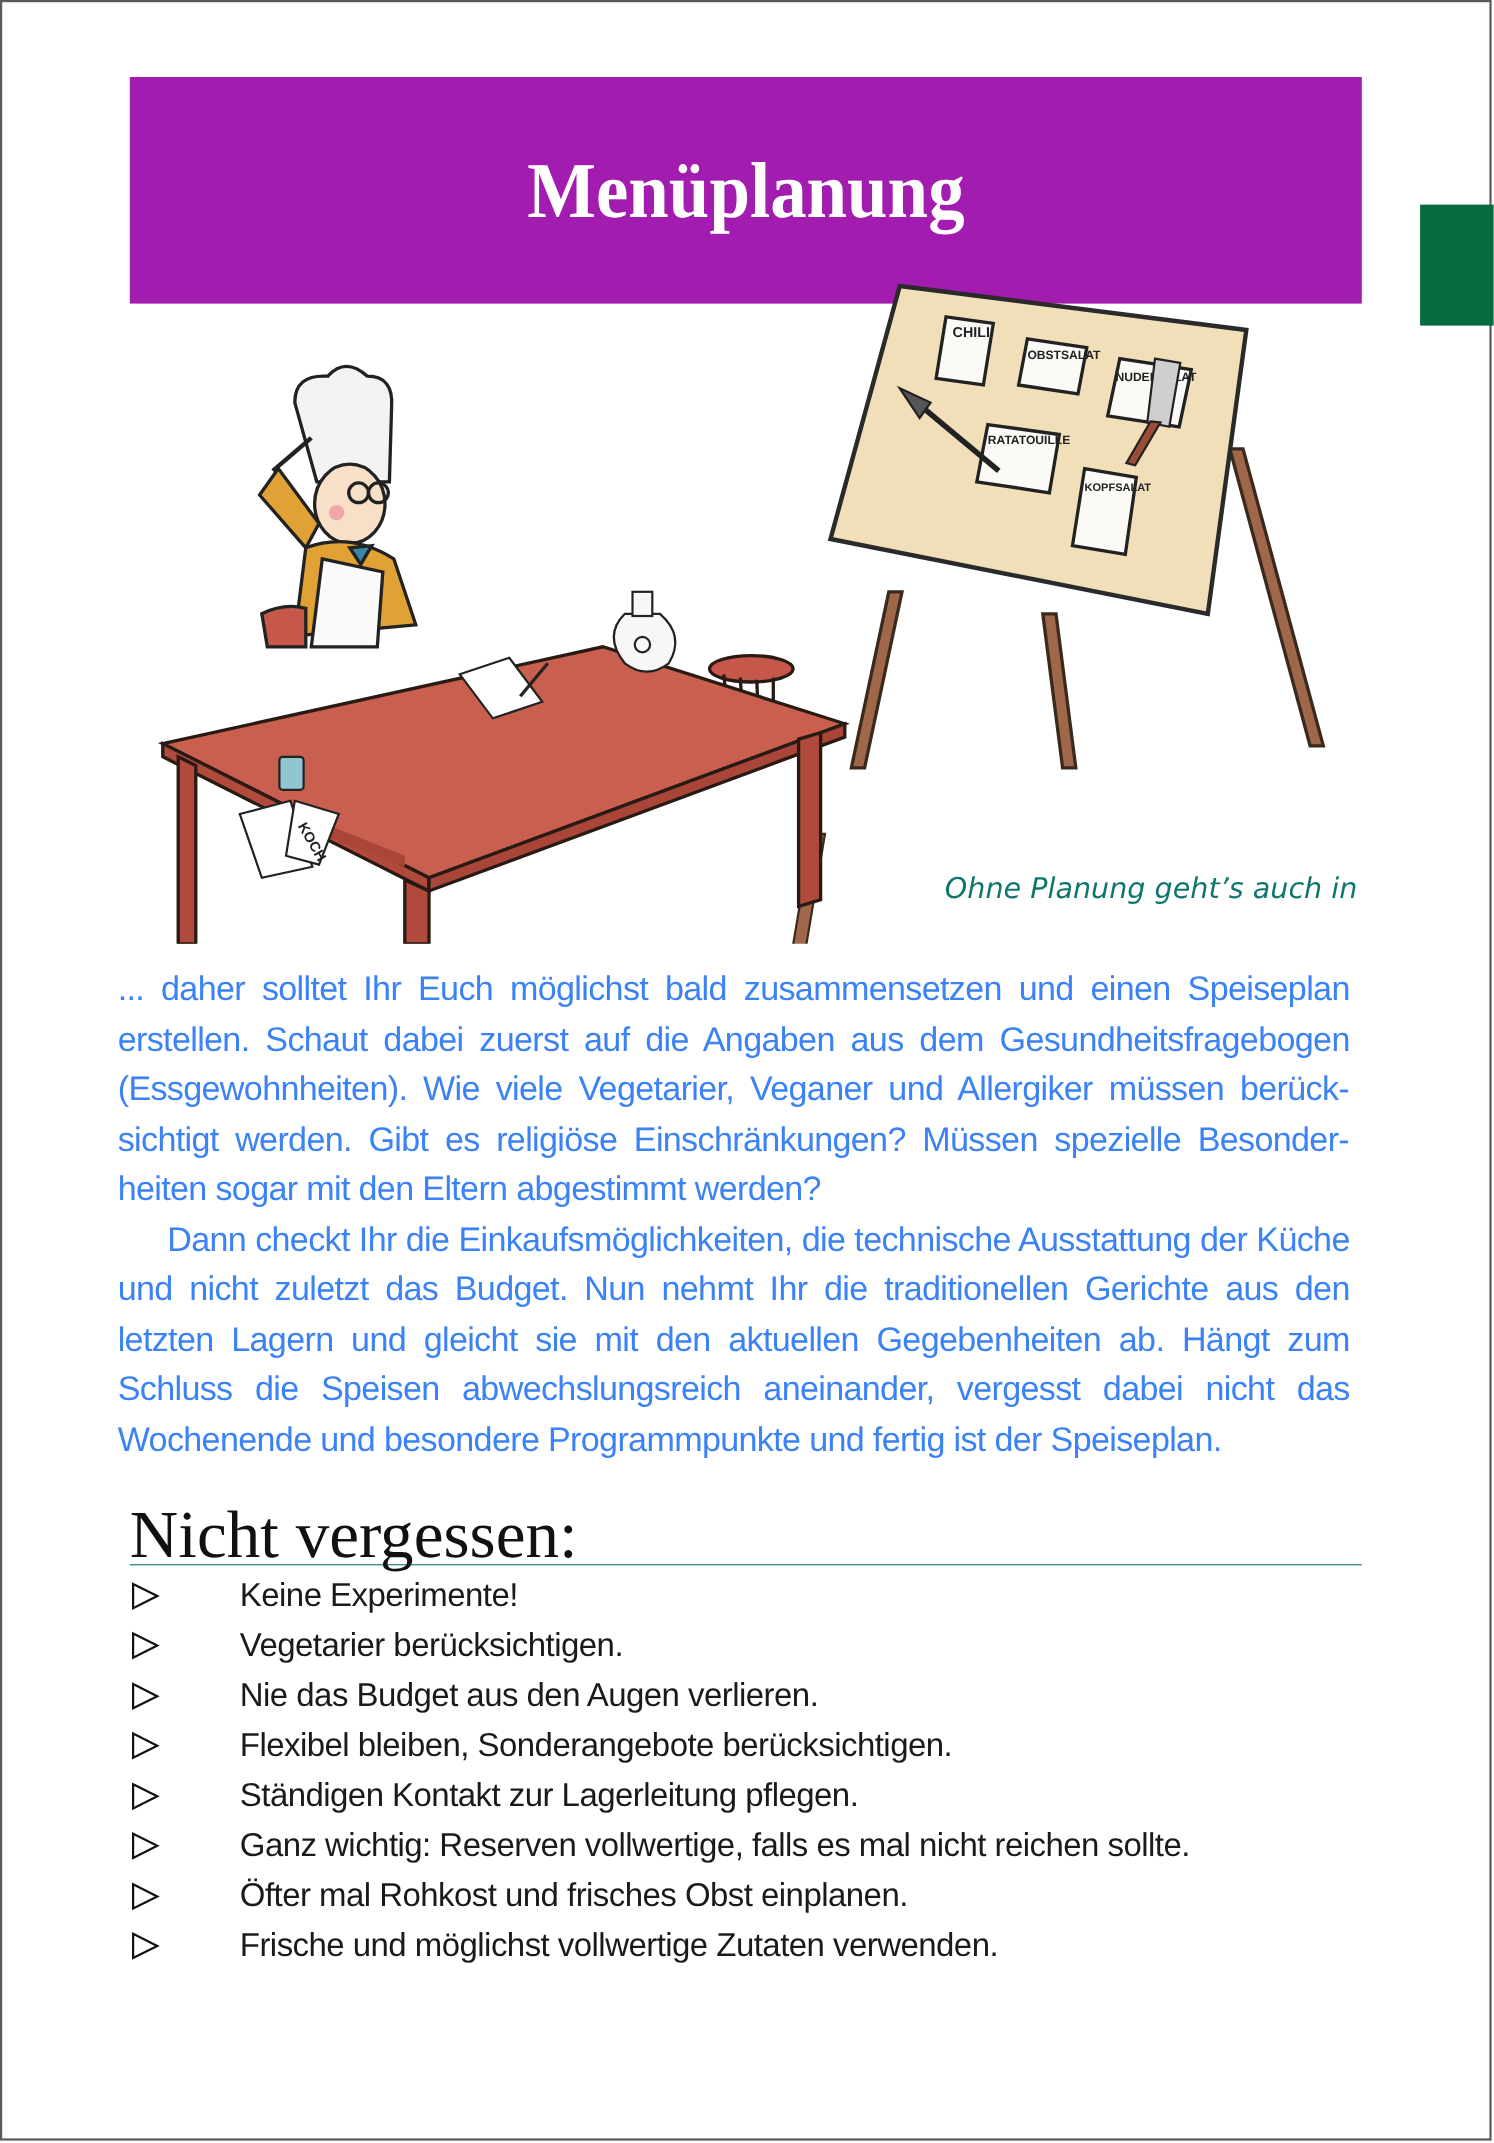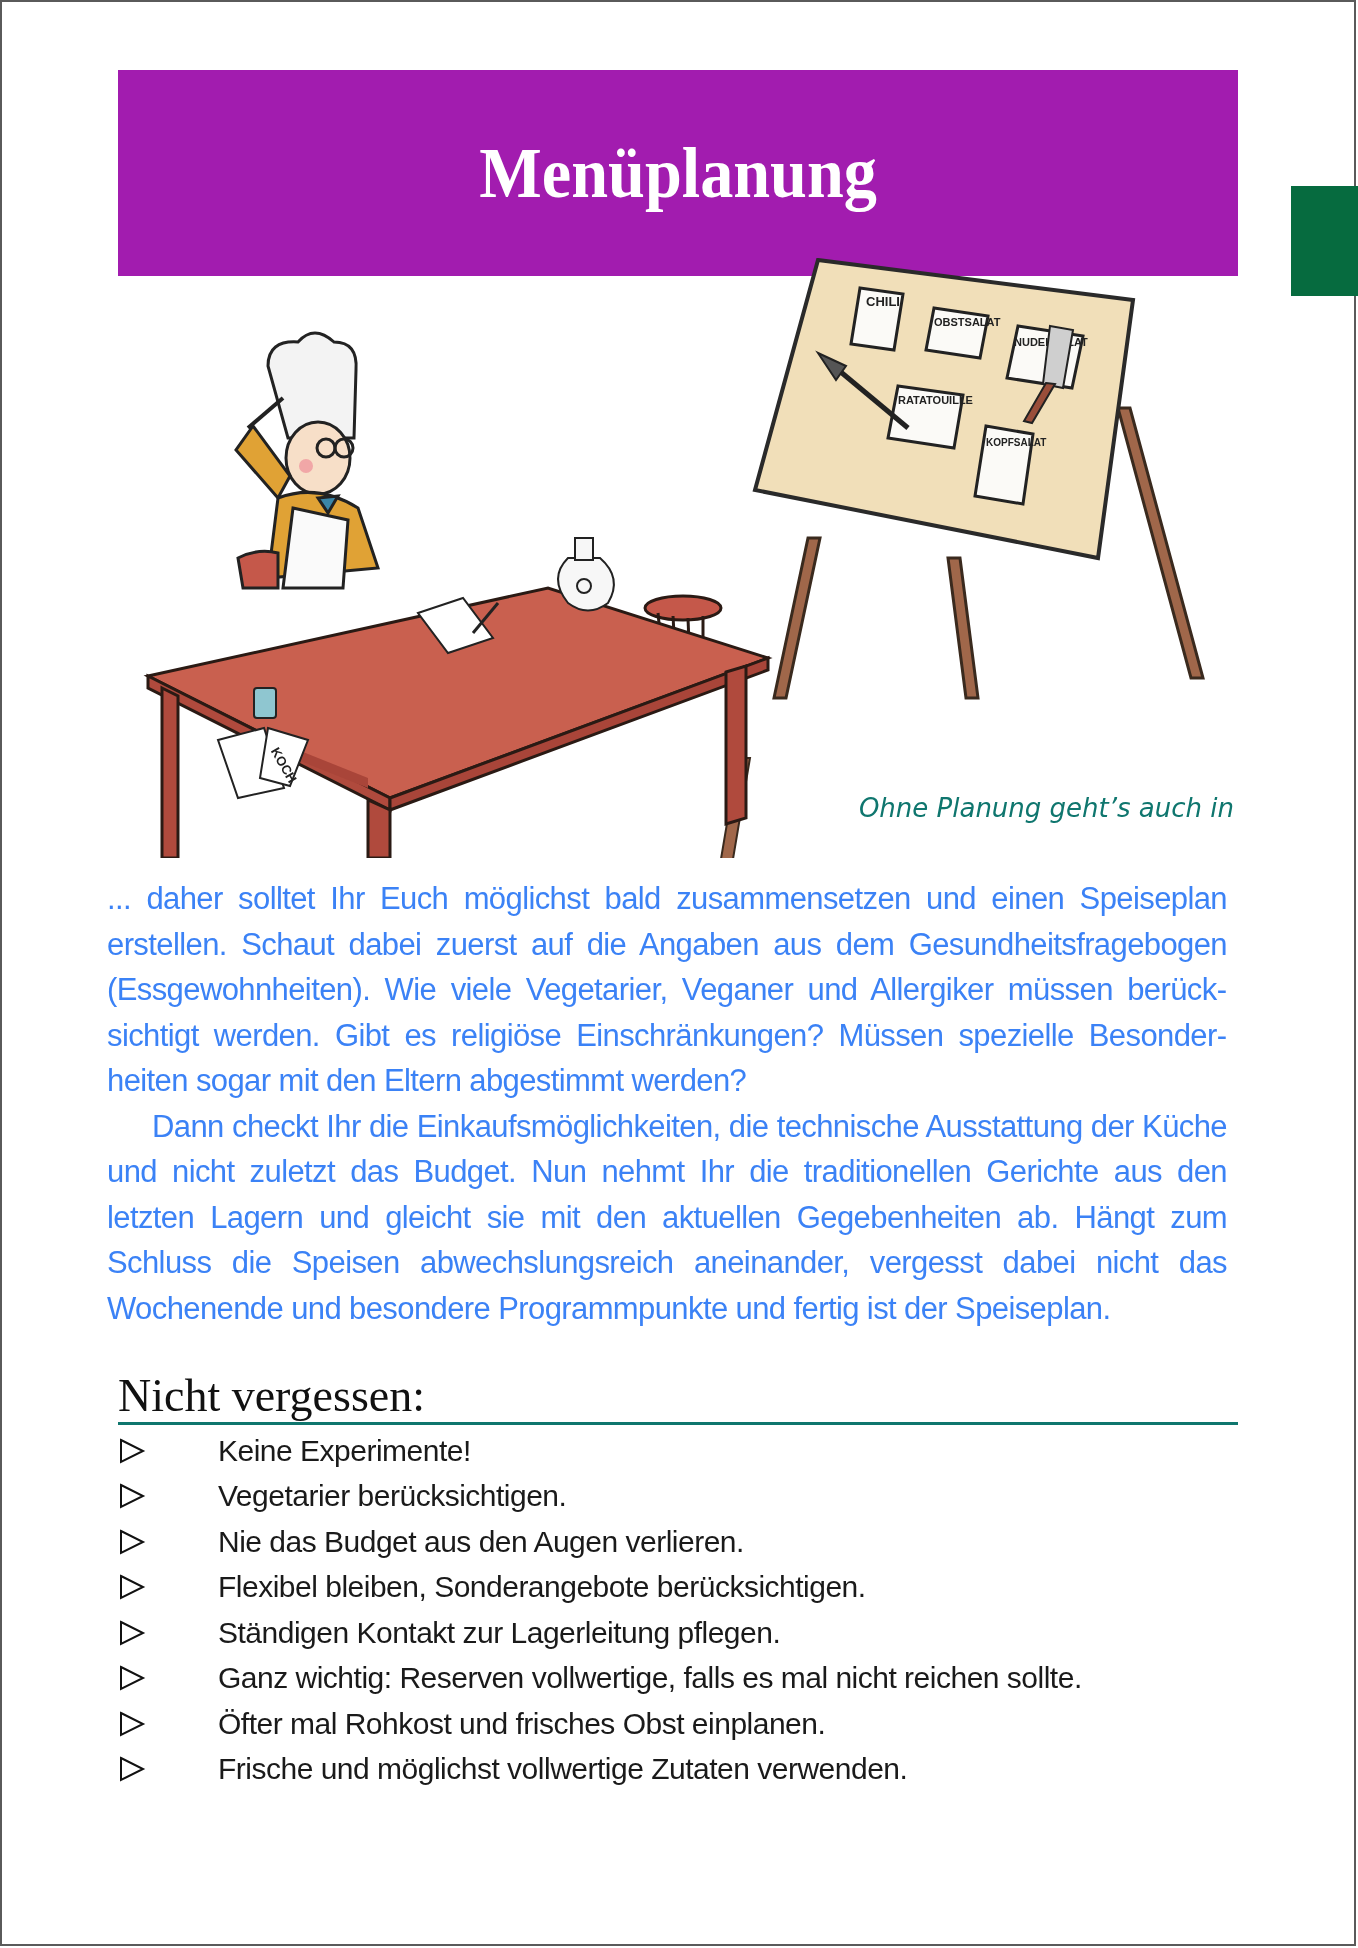--- a/index.html
+++ b/index.html
@@ -36,22 +36,22 @@
   }
   .body-text {
     position: absolute; left: 107px; top: 876px; width: 1120px;
     font-family: "Liberation Sans", sans-serif; font-size: 31px; line-height: 45.5px;
     text-align: justify; color: #3b82f6; letter-spacing: -0.6px;
   }
   .body-text p { margin: 0; }
   .body-text p.indent { text-indent: 45px; }
   .section-heading {
     position: absolute; left: 118px; top: 1370px; width: 1120px;
-    font-family: "Liberation Serif", serif; font-size: 46px; line-height: 52px;
-    color: #111; border-bottom: 3px solid #0f766e; padding-bottom: 0px;
+    font-family: "Liberation Serif", serif; font-size: 61px; line-height: 52px;
+    color: #111; border-bottom: 1px solid #0f766e; padding-bottom: 0px;
   }
   .checklist {
     position: absolute; left: 118px; top: 1428px; width: 1120px;
     list-style: none; margin: 0; padding: 0;
   }
   .checklist li {
     display: flex; align-items: center; height: 45.5px;
     font-family: "Liberation Sans", sans-serif; font-size: 30px; color: #1a1a1a;
     letter-spacing: -0.5px;
   }

